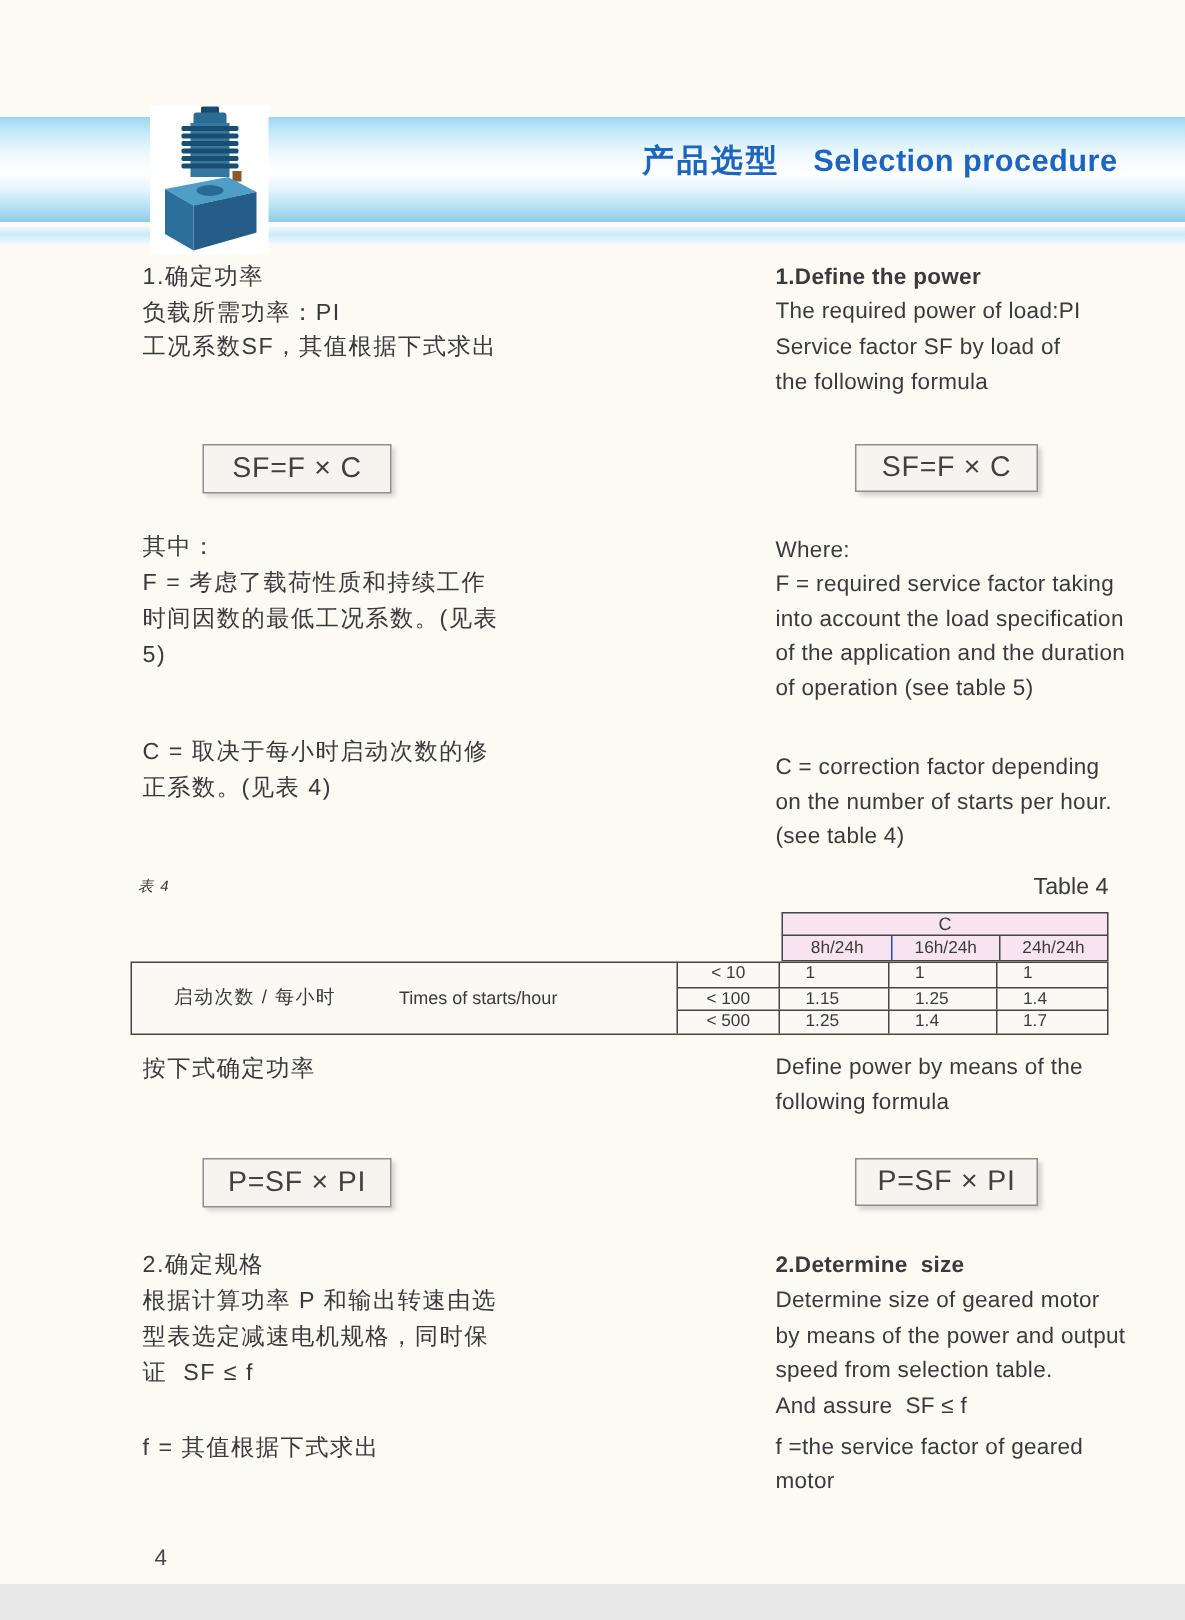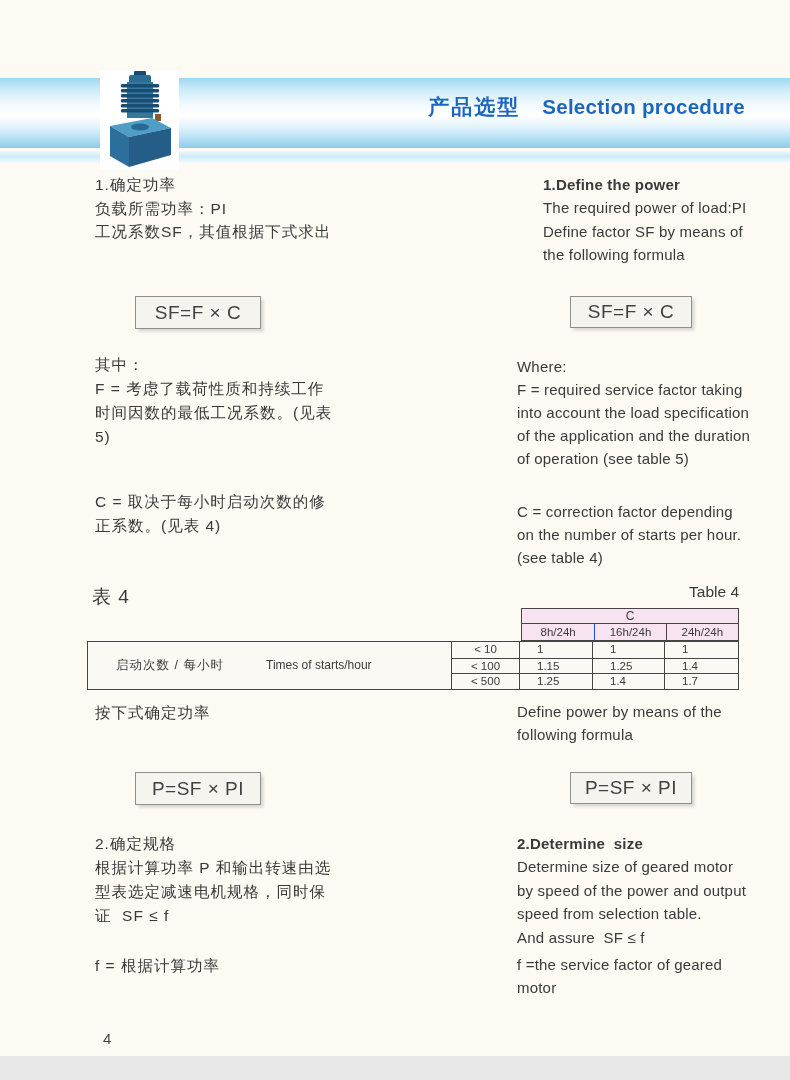--- a/index.html
+++ b/index.html
@@ -37,21 +37,21 @@
 
   
   .formula {
     width:126px; height:33px; border:1px solid #8f8f8f; background:#f6f4ee;
     box-shadow:2.5px 2.5px 3px rgba(0,0,0,0.15);
     display:flex; align-items:center; justify-content:center;
     font-size:19px; color:#414141; letter-spacing:0.5px; white-space:pre;
   }
 
   
-  .t4-caption-zh { font-size:19px; letter-spacing:1px; }
+  .t4-caption-zh { font-size:10px; letter-spacing:1px;font-style:italic; }
   .t4-caption-en { font-size:15.5px; }
   .t4-head { left:521px; top:608px; width:218px; border:1px solid #454545; background:#f8e3f1; }
   .t4h-group { height:15px; border-bottom:1px solid #454545; text-align:center;
                font-size:12px; line-height:15px; }
   .t4h-cols { display:flex; height:16px; }
   .t4h-col { text-align:center; font-size:11.5px; line-height:16px; }
   .t4h-col:nth-child(1){ width:73px; }
   .t4h-col:nth-child(2){ width:72px; border-left:1px solid #1d4ed8; }
   .t4h-col:nth-child(3){ width:73px; border-left:1px solid #454545; }
   .t4-body { left:87px; top:641px; width:652px; border:1px solid #454545;
@@ -170,26 +170,26 @@
 
   <div class="abs formula" style="left:135px; top:772px;">P=SF × PI</div>
 
   <div class="abs" style="left:95px; top:832px;">
     <div class="zh24 line">2.确定规格</div>
     <div class="zh24 line">根据计算功率 P 和输出转速由选</div>
     <div class="zh24 line">型表选定减速电机规格，同时保</div>
     <div class="zh24 line">证  SF ≤ f</div>
   </div>
 
-  <div class="abs zh line" style="left:95px; top:954px;">f = 根据计算功率</div>
-
-  <div class="abs" style="left:517px; top:173px;margin-left:26px;">
+  <div class="abs zh line" style="left:95px; top:954px;">f = 其值根据下式求出</div>
+
+  <div class="abs" style="left:517px; top:173px;">
     <div class="en bold line">1.Define the power</div>
     <div class="en line">The required power of load:PI</div>
-    <div class="en line">Define factor SF by means of</div>
+    <div class="en line">Service factor SF by load of</div>
     <div class="en line">the following formula</div>
   </div>
 
   <div class="abs formula" style="left:570px; top:296px; width:122px; height:32px;">SF=F × C</div>
 
   <div class="abs" style="left:517px; top:355px;">
     <div class="en23 line">Where:</div>
     <div class="en23 line">F = required service factor taking</div>
     <div class="en23 line">into account the load specification</div>
     <div class="en23 line">of the application and the duration</div>
@@ -205,21 +205,21 @@
   <div class="abs" style="left:517px; top:700px;">
     <div class="en line">Define power by means of the</div>
     <div class="en line">following formula</div>
   </div>
 
   <div class="abs formula" style="left:570px; top:772px; width:122px; height:32px;">P=SF × PI</div>
 
   <div class="abs" style="left:517px; top:832px;">
     <div class="en bold line">2.Determine  size</div>
     <div class="en line">Determine size of geared motor</div>
-    <div class="en line">by speed of the power and output</div>
+    <div class="en line">by means of the power and output</div>
     <div class="en line">speed from selection table.</div>
     <div class="en line">And assure  SF ≤ f</div>
   </div>
 
   <div class="abs" style="left:517px; top:953px;">
     <div class="en line">f =the service factor of geared</div>
     <div class="en line">motor</div>
   </div>
 
   <div class="abs page-num line" style="left:103px; top:1030px;">4</div>

